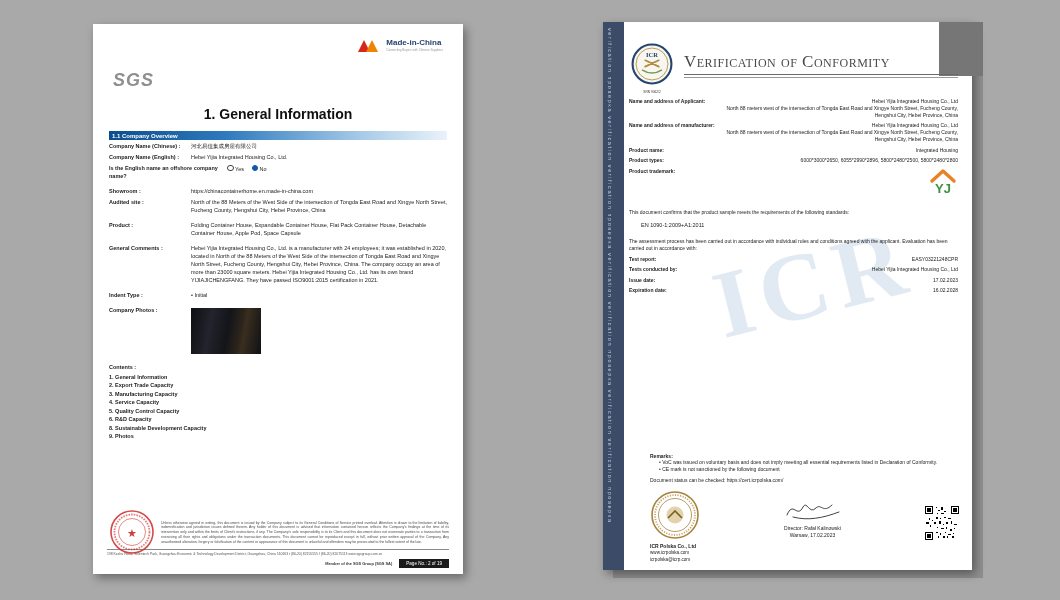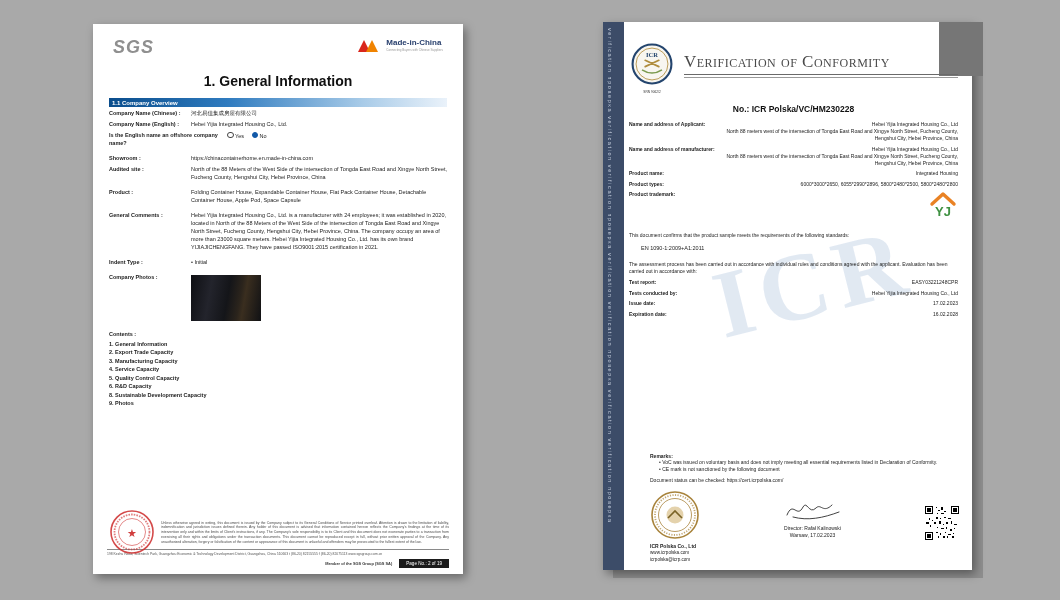--- a/index.html
+++ b/index.html
@@ -5,21 +5,21 @@
   html,body{margin:0;padding:0;}
   body{
     width:1060px;height:600px;position:relative;overflow:hidden;
     background:#a9a9a9;
     font-family:"Liberation Sans", sans-serif;
   }
   .doc{position:absolute;background:#ffffff;box-shadow:3px 4px 9px rgba(0,0,0,.38);}
   
   #left-doc{left:93px;top:24px;width:370px;height:550px;color:#222;}
   .ld-head{display:flex;justify-content:space-between;align-items:flex-start;padding:13px 20px 0 20px;}
-  .sgs-logo{font-size:18px;font-weight:bold;font-style:italic;color:#8f8f8f;letter-spacing:1px;}
+  .sgs-logo{font-size:18px;font-weight:bold;font-style:italic;color:#8f8f8f;letter-spacing:1px;margin-top:33px;}
   .mic{display:flex;gap:3px;align-items:flex-end;margin-top:2px;}
   .mic-name{font-size:8px;font-weight:bold;color:#29406e;line-height:1;}
   .mic-tag{font-size:3px;color:#999;margin-top:1px;}
   .ld-title{margin:15px 0 9px;text-align:center;font-size:14px;font-weight:bold;color:#101010;}
   .sec-bar{margin:0 16px;background:linear-gradient(90deg,#0a4d8c 0%,#2f7bbf 35%,#a8cbe8 75%,#eaf2fa 100%);
     color:#fff;font-size:6px;font-weight:bold;padding:1.5px 3px;}
   .frow{display:flex;margin:3px 16px 0;font-size:5.5px;line-height:1.45;}
   .flabel{flex:0 0 82px;font-weight:bold;}
   .flabel.wide{flex:0 0 118px;}
   .fvalue{flex:1;}
@@ -185,21 +185,20 @@
           <path d="M10.5 25.5 Q20 31.5 29.5 25.5" stroke="#7a9a4e" fill="none" stroke-width="1.4"></path>
         </svg>
         <div class="logo-caption">SRN 9062/2</div>
       </div>
       <div class="rd-title-block">
         <div class="rd-title">Verification of Conformity</div>
         <div class="rd-rule"></div>
       </div>
     </div>
 
-    <div class="cert-no">No.: ICR Polska/VC/HM230228</div>
 
     <div class="crow">
       <span class="clabel">Name and address of Applicant:</span>
       <span class="cvalue">
         <span>Hebei Yijia Integrated Housing Co., Ltd</span><br>
         <span>North 88 meters west of the intersection of Tongda East Road and Xingye North Street, Fucheng County, Hengshui City, Hebei Province, China</span>
       </span>
     </div>
     <div class="crow">
       <span class="clabel">Name and address of manufacturer:</span>

